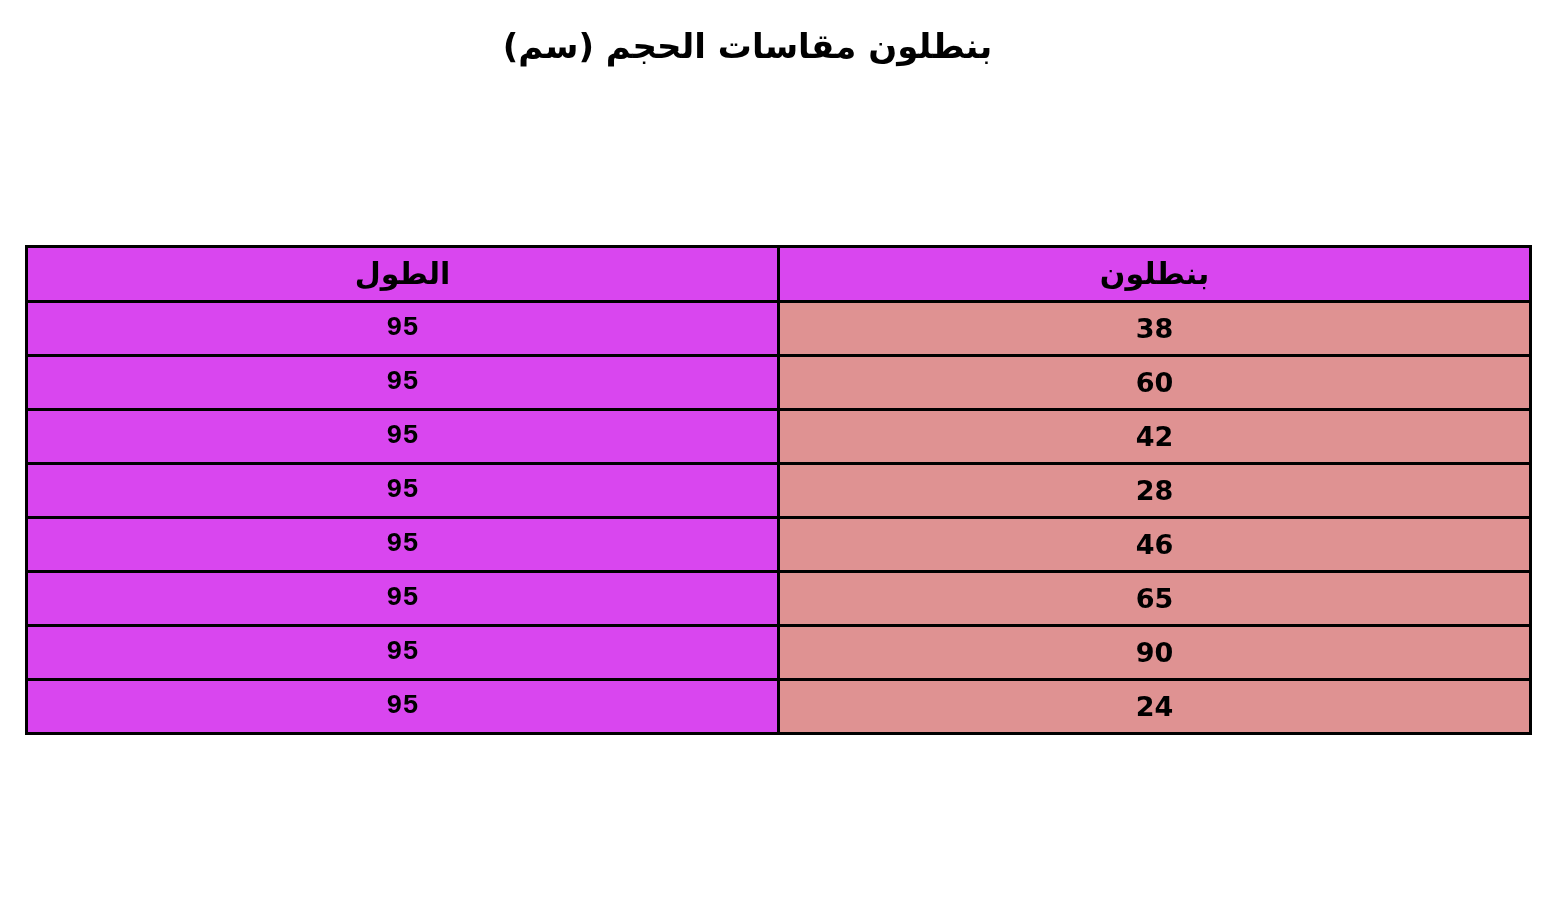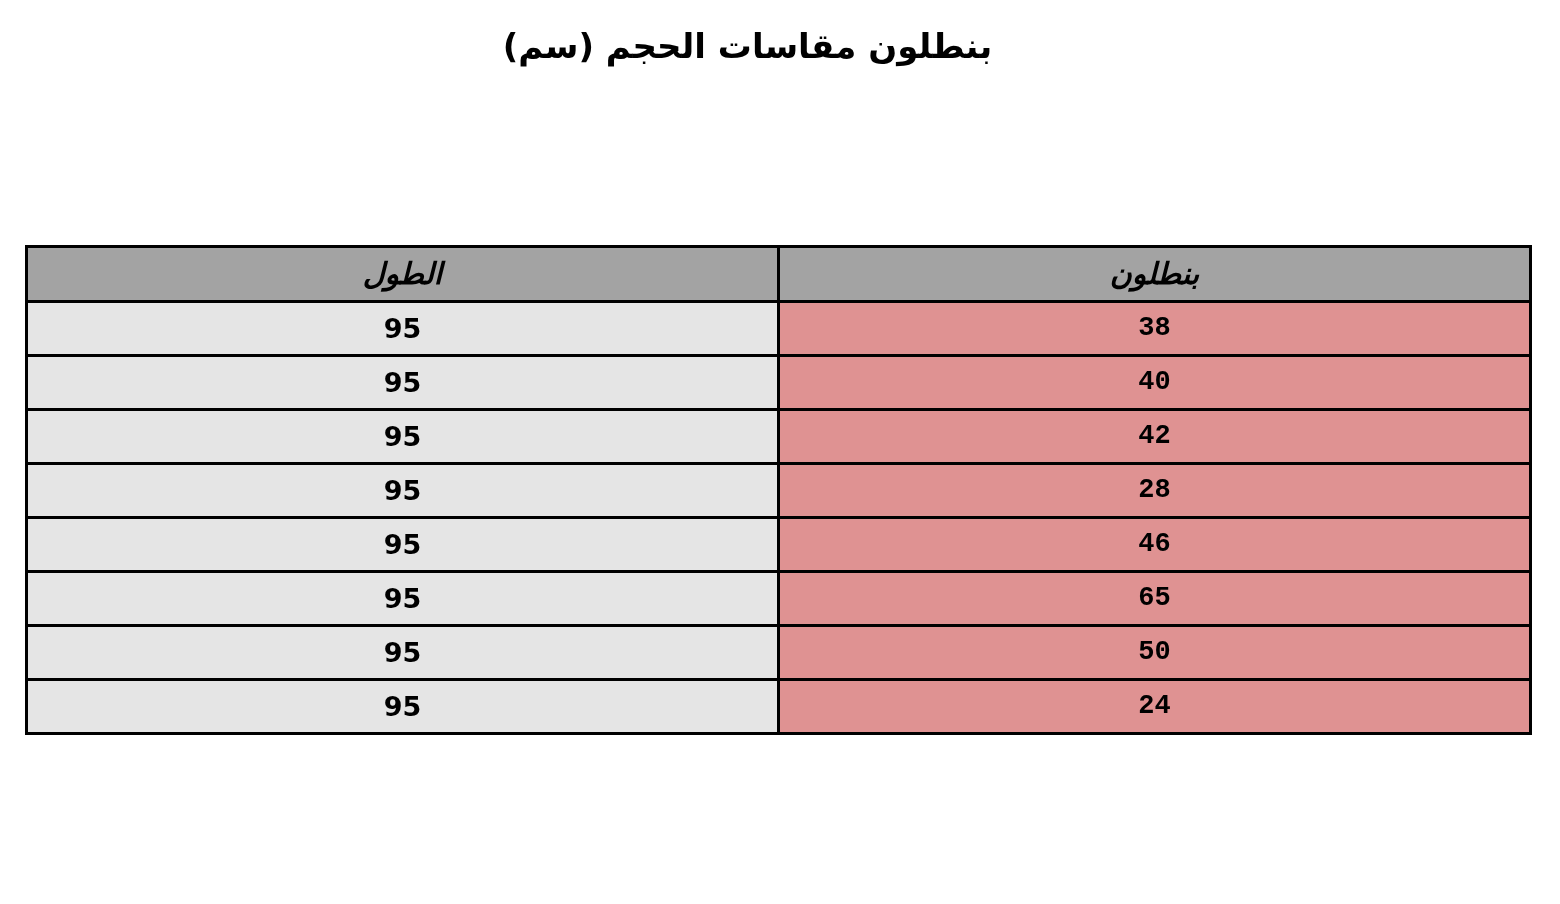--- a/index.html
+++ b/index.html
@@ -45,33 +45,32 @@
     border: 3px solid #000000;
     height: 51px;
     padding: 0 8px;
     font-size: 27px;
     font-weight: bold;
     text-align: center;
     vertical-align: middle;
     line-height: 1;
   }
   table.size-table thead th {
-    background: #a3a3a3;
+    background: #d946ef;
     font-size: 30px;
     height: 52px;
-    font-style: italic;
   }
   col.col-size { width: 752px; }
   col.col-length { width: 752px; }
   td.cell-size {
     background: #df9292;
-    font-family: Liberation Mono, monospace;
   }
   td.cell-length {
-    background: #e5e5e5;
+    background: #d946ef;
+    font-family: Liberation Mono, monospace;
   }
 </style>
 </head>
 <body>
 
 <div class="page-title">بنطلون مقاسات الحجم (سم)</div>
 
 <div class="table-wrap">
   <table class="size-table">
     <colgroup>
@@ -83,41 +82,41 @@
         <th>بنطلون</th>
         <th>الطول</th>
       </tr>
     </thead>
     <tbody>
       <tr>
         <td class="cell-size">38</td>
         <td class="cell-length">95</td>
       </tr>
       <tr>
-        <td class="cell-size">40</td>
+        <td class="cell-size">60</td>
         <td class="cell-length">95</td>
       </tr>
       <tr>
         <td class="cell-size">42</td>
         <td class="cell-length">95</td>
       </tr>
       <tr>
         <td class="cell-size">28</td>
         <td class="cell-length">95</td>
       </tr>
       <tr>
         <td class="cell-size">46</td>
         <td class="cell-length">95</td>
       </tr>
       <tr>
         <td class="cell-size">65</td>
         <td class="cell-length">95</td>
       </tr>
       <tr>
-        <td class="cell-size">50</td>
+        <td class="cell-size">90</td>
         <td class="cell-length">95</td>
       </tr>
       <tr>
         <td class="cell-size">24</td>
         <td class="cell-length">95</td>
       </tr>
     </tbody>
   </table>
 </div>
 

